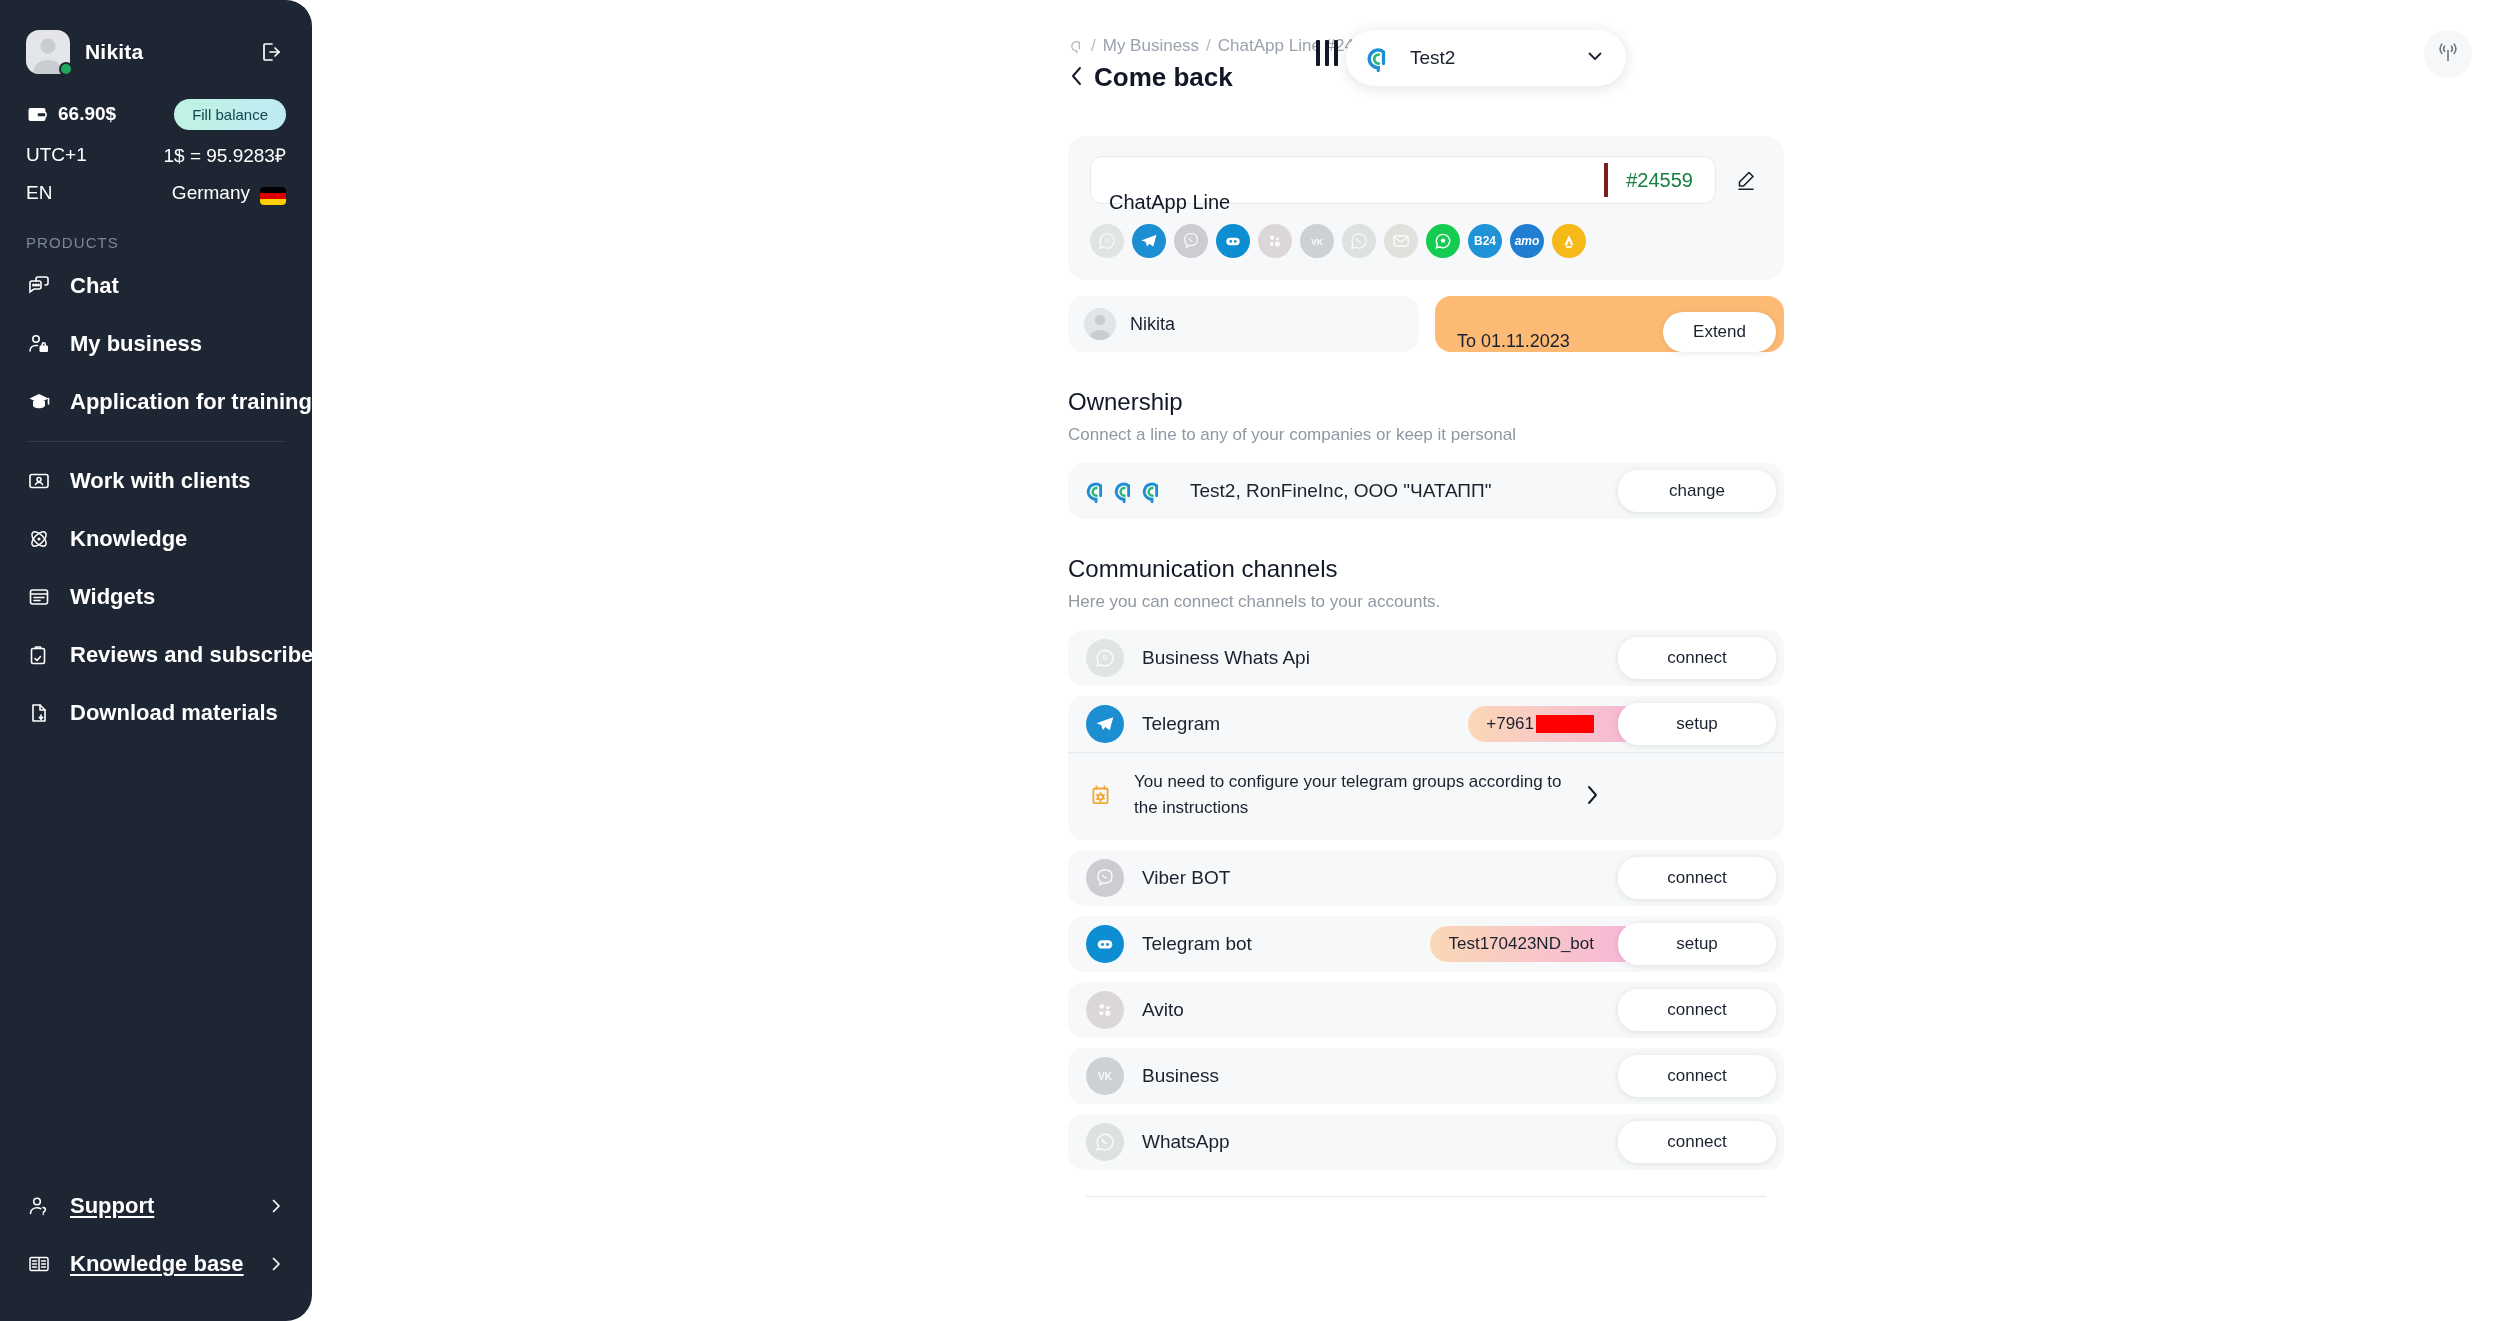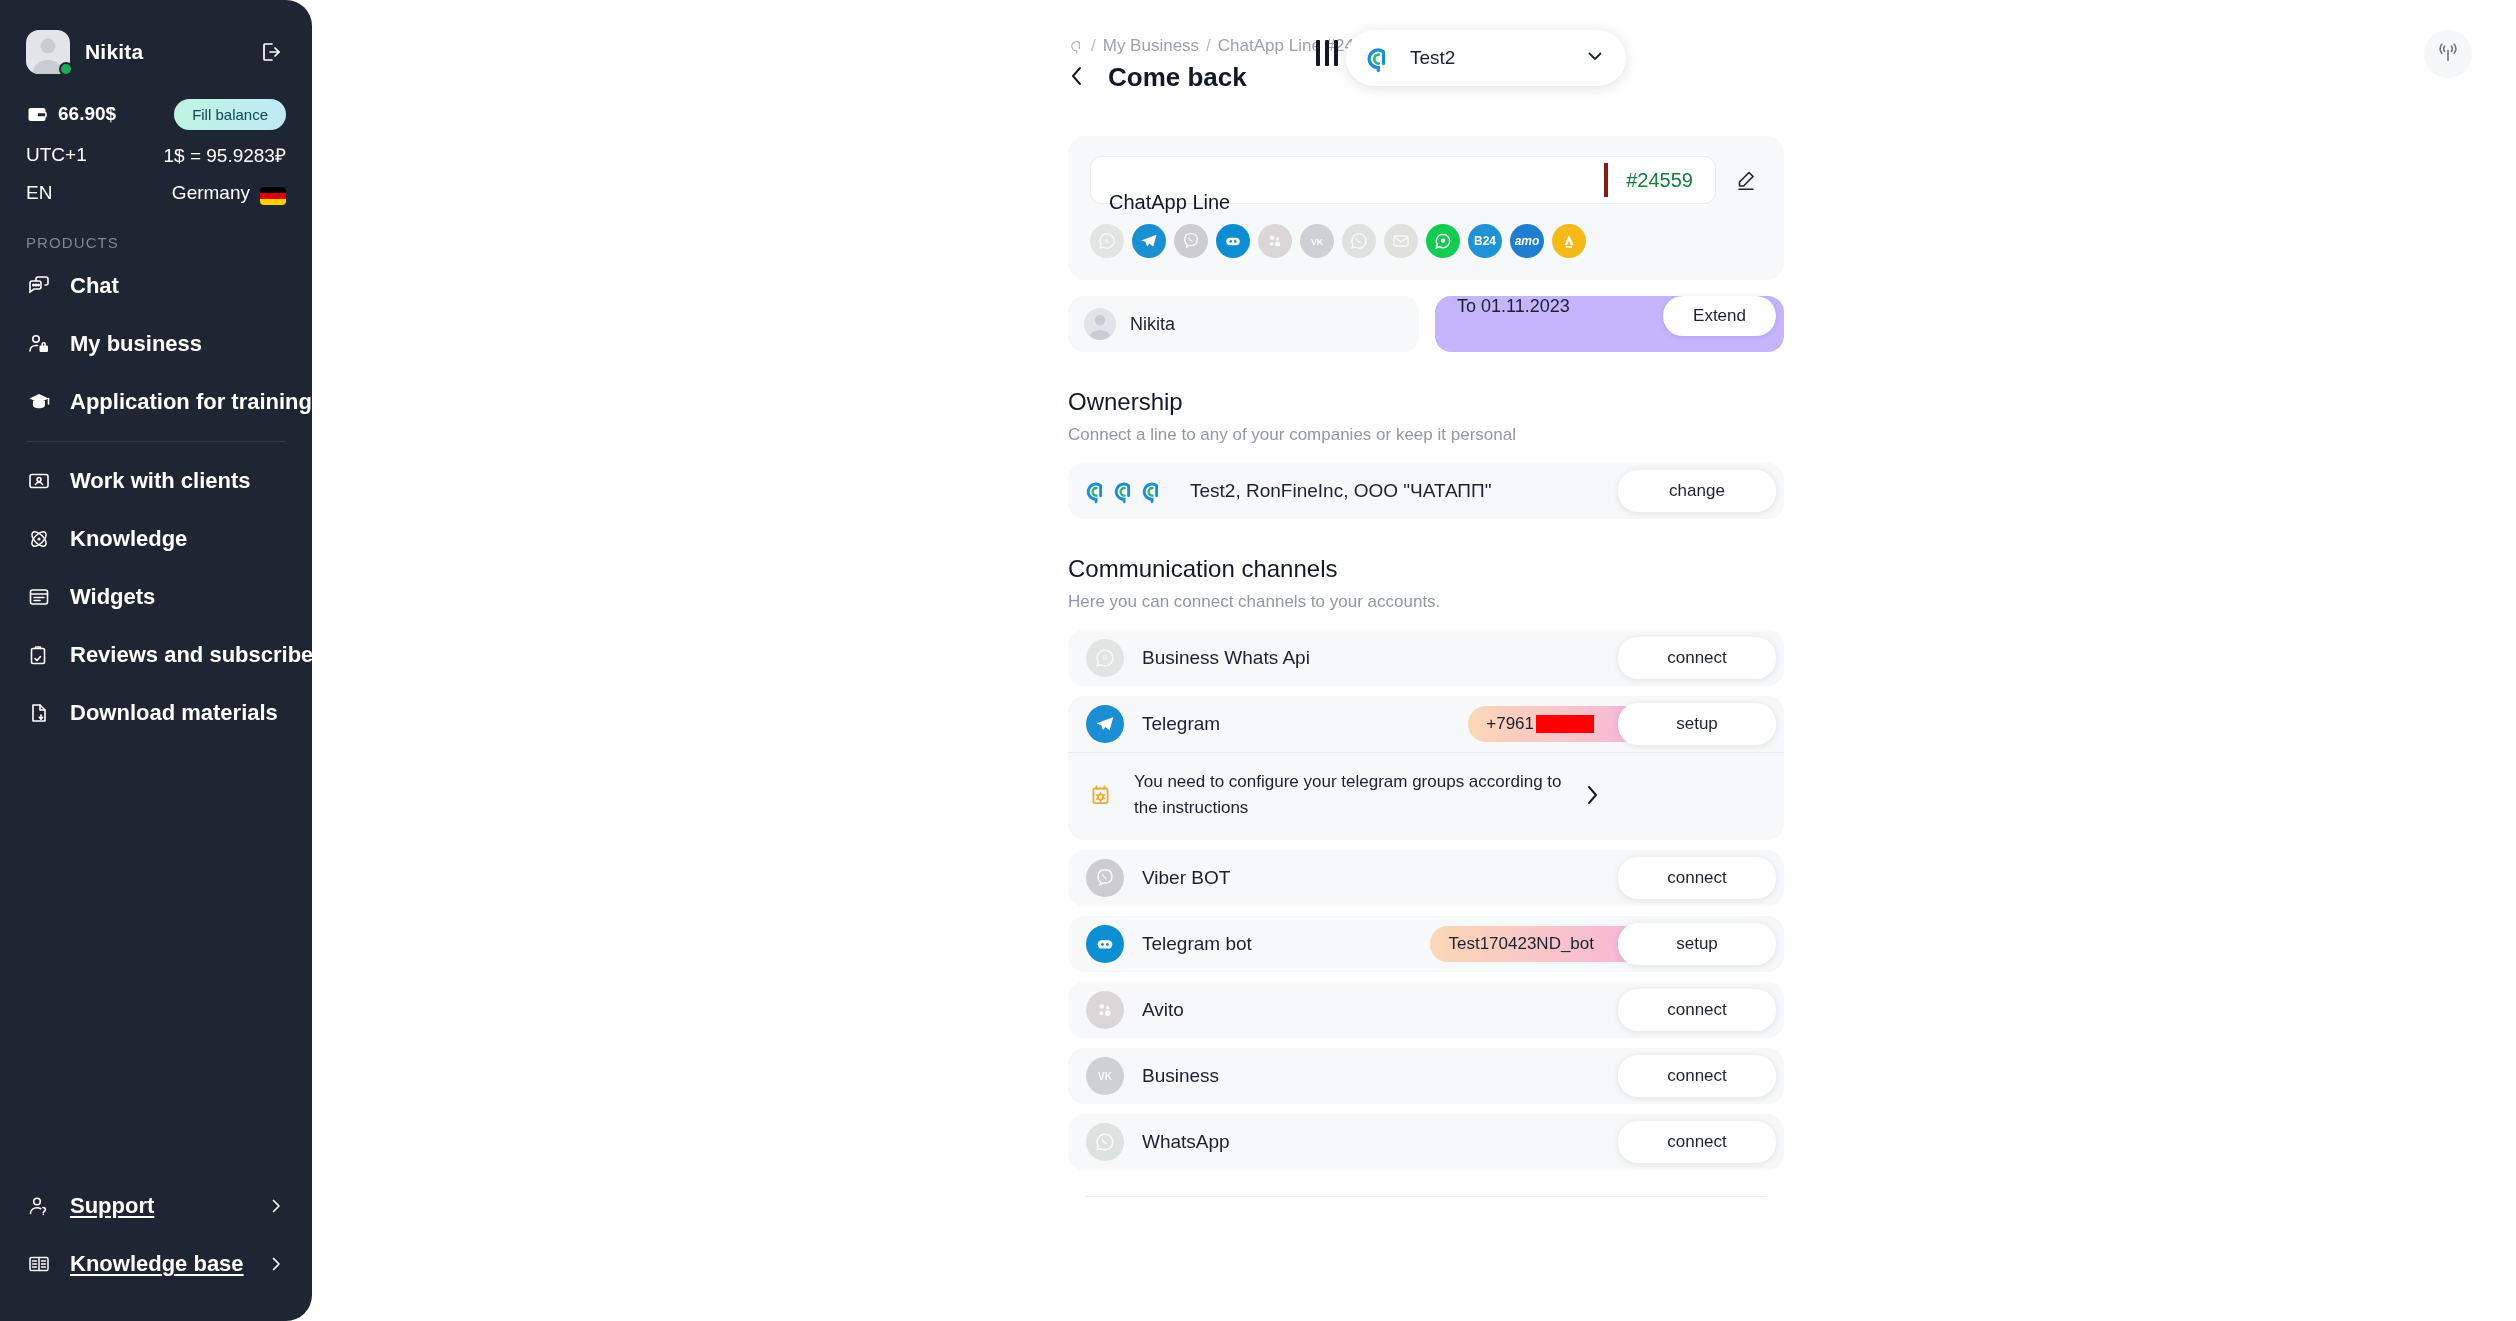--- a/index.html
+++ b/index.html
@@ -91,21 +91,21 @@
     width: 2204px; height: 1321px; background: #ffffff;
   }
   .topbar {
     position: absolute; left: 0; top: 0; width: 2204px; height: 120px;
   }
   .crumb-block { position: absolute; left: 756px; top: 36px; }
   .crumbs { display: flex; align-items: center; gap: 7px; font-size: 17px; color: #9aa2ae; }
   .crumb-logo { width: 16px; height: 16px; display:flex; }
   .crumb-sep { color: #b5bcc6; }
   .crumb-txt { color: #9aa2ae; }
-  .comeback { display: flex; align-items: center; gap: 22px; margin-top: 6px; cursor: pointer; }
+  .comeback { display: flex; align-items: center; gap: 8px; margin-top: 6px; cursor: pointer; }
   .comeback-label { font-size: 26px; font-weight: 700; color: #121826; }
 
   .grip { position: absolute; left: 1004px; top: 40px; display: flex; gap: 5px; cursor: grab; }
   .grip i { display:block; width: 4px; height: 26px; background: #111827; border-radius: 1px; }
 
   .acct-select {
     position: absolute; left: 1034px; top: 30px;
     width: 280px; height: 56px;
     background: #ffffff; border-radius: 28px;
     box-shadow: 0 2px 14px rgba(22,34,51,.13);
@@ -156,22 +156,22 @@
   .owner-user {
     flex: 1 1 0; background: #f6f8f9; border-radius: 16px; height: 56px;
     display: flex; align-items: center; gap: 14px; padding: 0 16px;
   }
   .mini-av {
     width: 32px; height: 32px; border-radius: 50%; background: #e1e4e8;
     overflow:hidden; display:flex; align-items:flex-end; justify-content:center;
   }
   .owner-user .nm { font-size: 18px; color: #1a2230; }
   .owner-exp {
-    flex: 1 1 0; background: #c4b5fd; border-radius: 16px; height: 56px;
-    display: flex; align-items: flex-start; padding: 0 8px 0 22px;
+    flex: 1 1 0; background: #fdba74; border-radius: 16px; height: 56px;
+    display: flex; align-items: flex-end; padding: 0 8px 0 22px;
   }
   .owner-exp .dt { flex: 1; font-size: 18px; color: #1a2230; }
   .pill-btn {
     background: #ffffff; border: none; border-radius: 20px;
     height: 40px; padding: 0 30px; font-size: 17px; color: #1a2230;
     box-shadow: 0 1px 6px rgba(20,30,45,.10); cursor: pointer;
     font-family: "Liberation Sans", sans-serif;
   }
 
   .sec-title { font-size: 24px; font-weight: 400; color: #111827; margin: 36px 0 0 0; }

